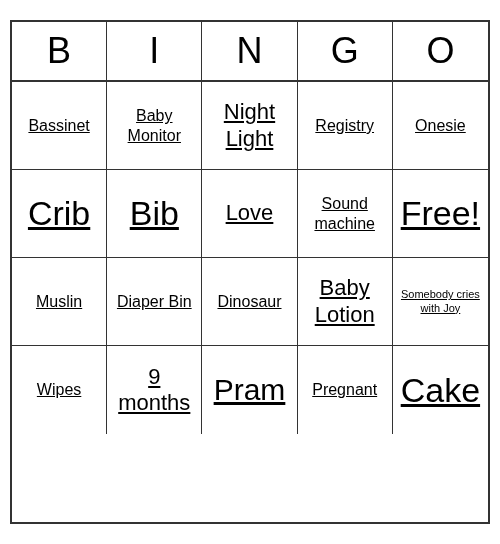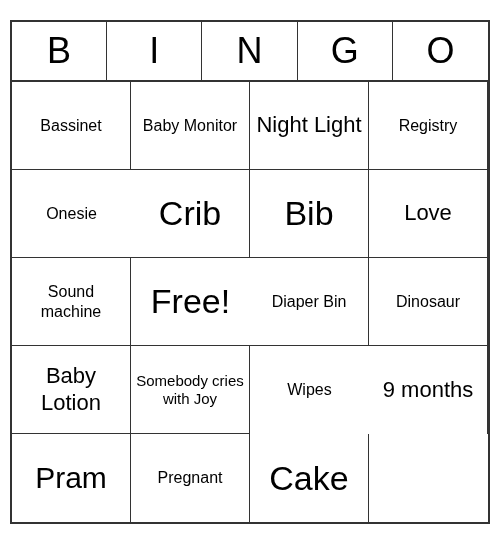--- a/index.html
+++ b/index.html
@@ -26,43 +26,44 @@
       font-size: 36px;
       font-weight: normal;
       padding: 8px 0;
       border-right: 1px solid #333;
     }
     .bingo-header-cell:last-child {
       border-right: none;
     }
     .bingo-grid {
       display: grid;
-      grid-template-columns: repeat(4, 1fr);
+      grid-template-columns: repeat(5, 1fr);
       grid-template-rows: repeat(5, 1fr);
+      text-decoration: underline;
     }
     .bingo-cell {
       border-right: 1px solid #333;
       border-bottom: 1px solid #333;
       min-height: 88px;
       display: flex;
       align-items: center;
       justify-content: center;
       text-align: center;
       padding: 6px 4px;
     }
     .bingo-cell:nth-child(5n) {
       border-right: none;
     }
     .bingo-cell:nth-last-child(-n+5) {
       border-bottom: none;
     }
     .bingo-cell span {
       line-height: 1.2;
     }
-    .size-small { font-size: 15px; }
+    .size-small { font-size: 11px; }
     .size-medium { font-size: 16px; }
     .size-large { font-size: 22px; }
     .size-xlarge { font-size: 34px; }
     .size-xxlarge { font-size: 30px; }
   </style>
 </head>
 <body>
 
 <div class="bingo-card">
   <div class="bingo-header">
@@ -97,20 +98,23 @@
       <div class="bingo-cell">
         <span class="size-large">Love</span>
       </div>
       <div class="bingo-cell">
         <span class="size-medium">Sound machine</span>
       </div>
       <div class="bingo-cell">
         <span class="size-xlarge">Free!</span>
       </div>
       <div class="bingo-cell">
+        <span class="size-medium">Muslin</span>
+      </div>
+      <div class="bingo-cell">
         <span class="size-medium">Diaper Bin</span>
       </div>
       <div class="bingo-cell">
         <span class="size-medium">Dinosaur</span>
       </div>
       <div class="bingo-cell">
         <span class="size-large">Baby Lotion</span>
       </div>
       <div class="bingo-cell">
         <span class="size-small">Somebody cries with Joy</span>

